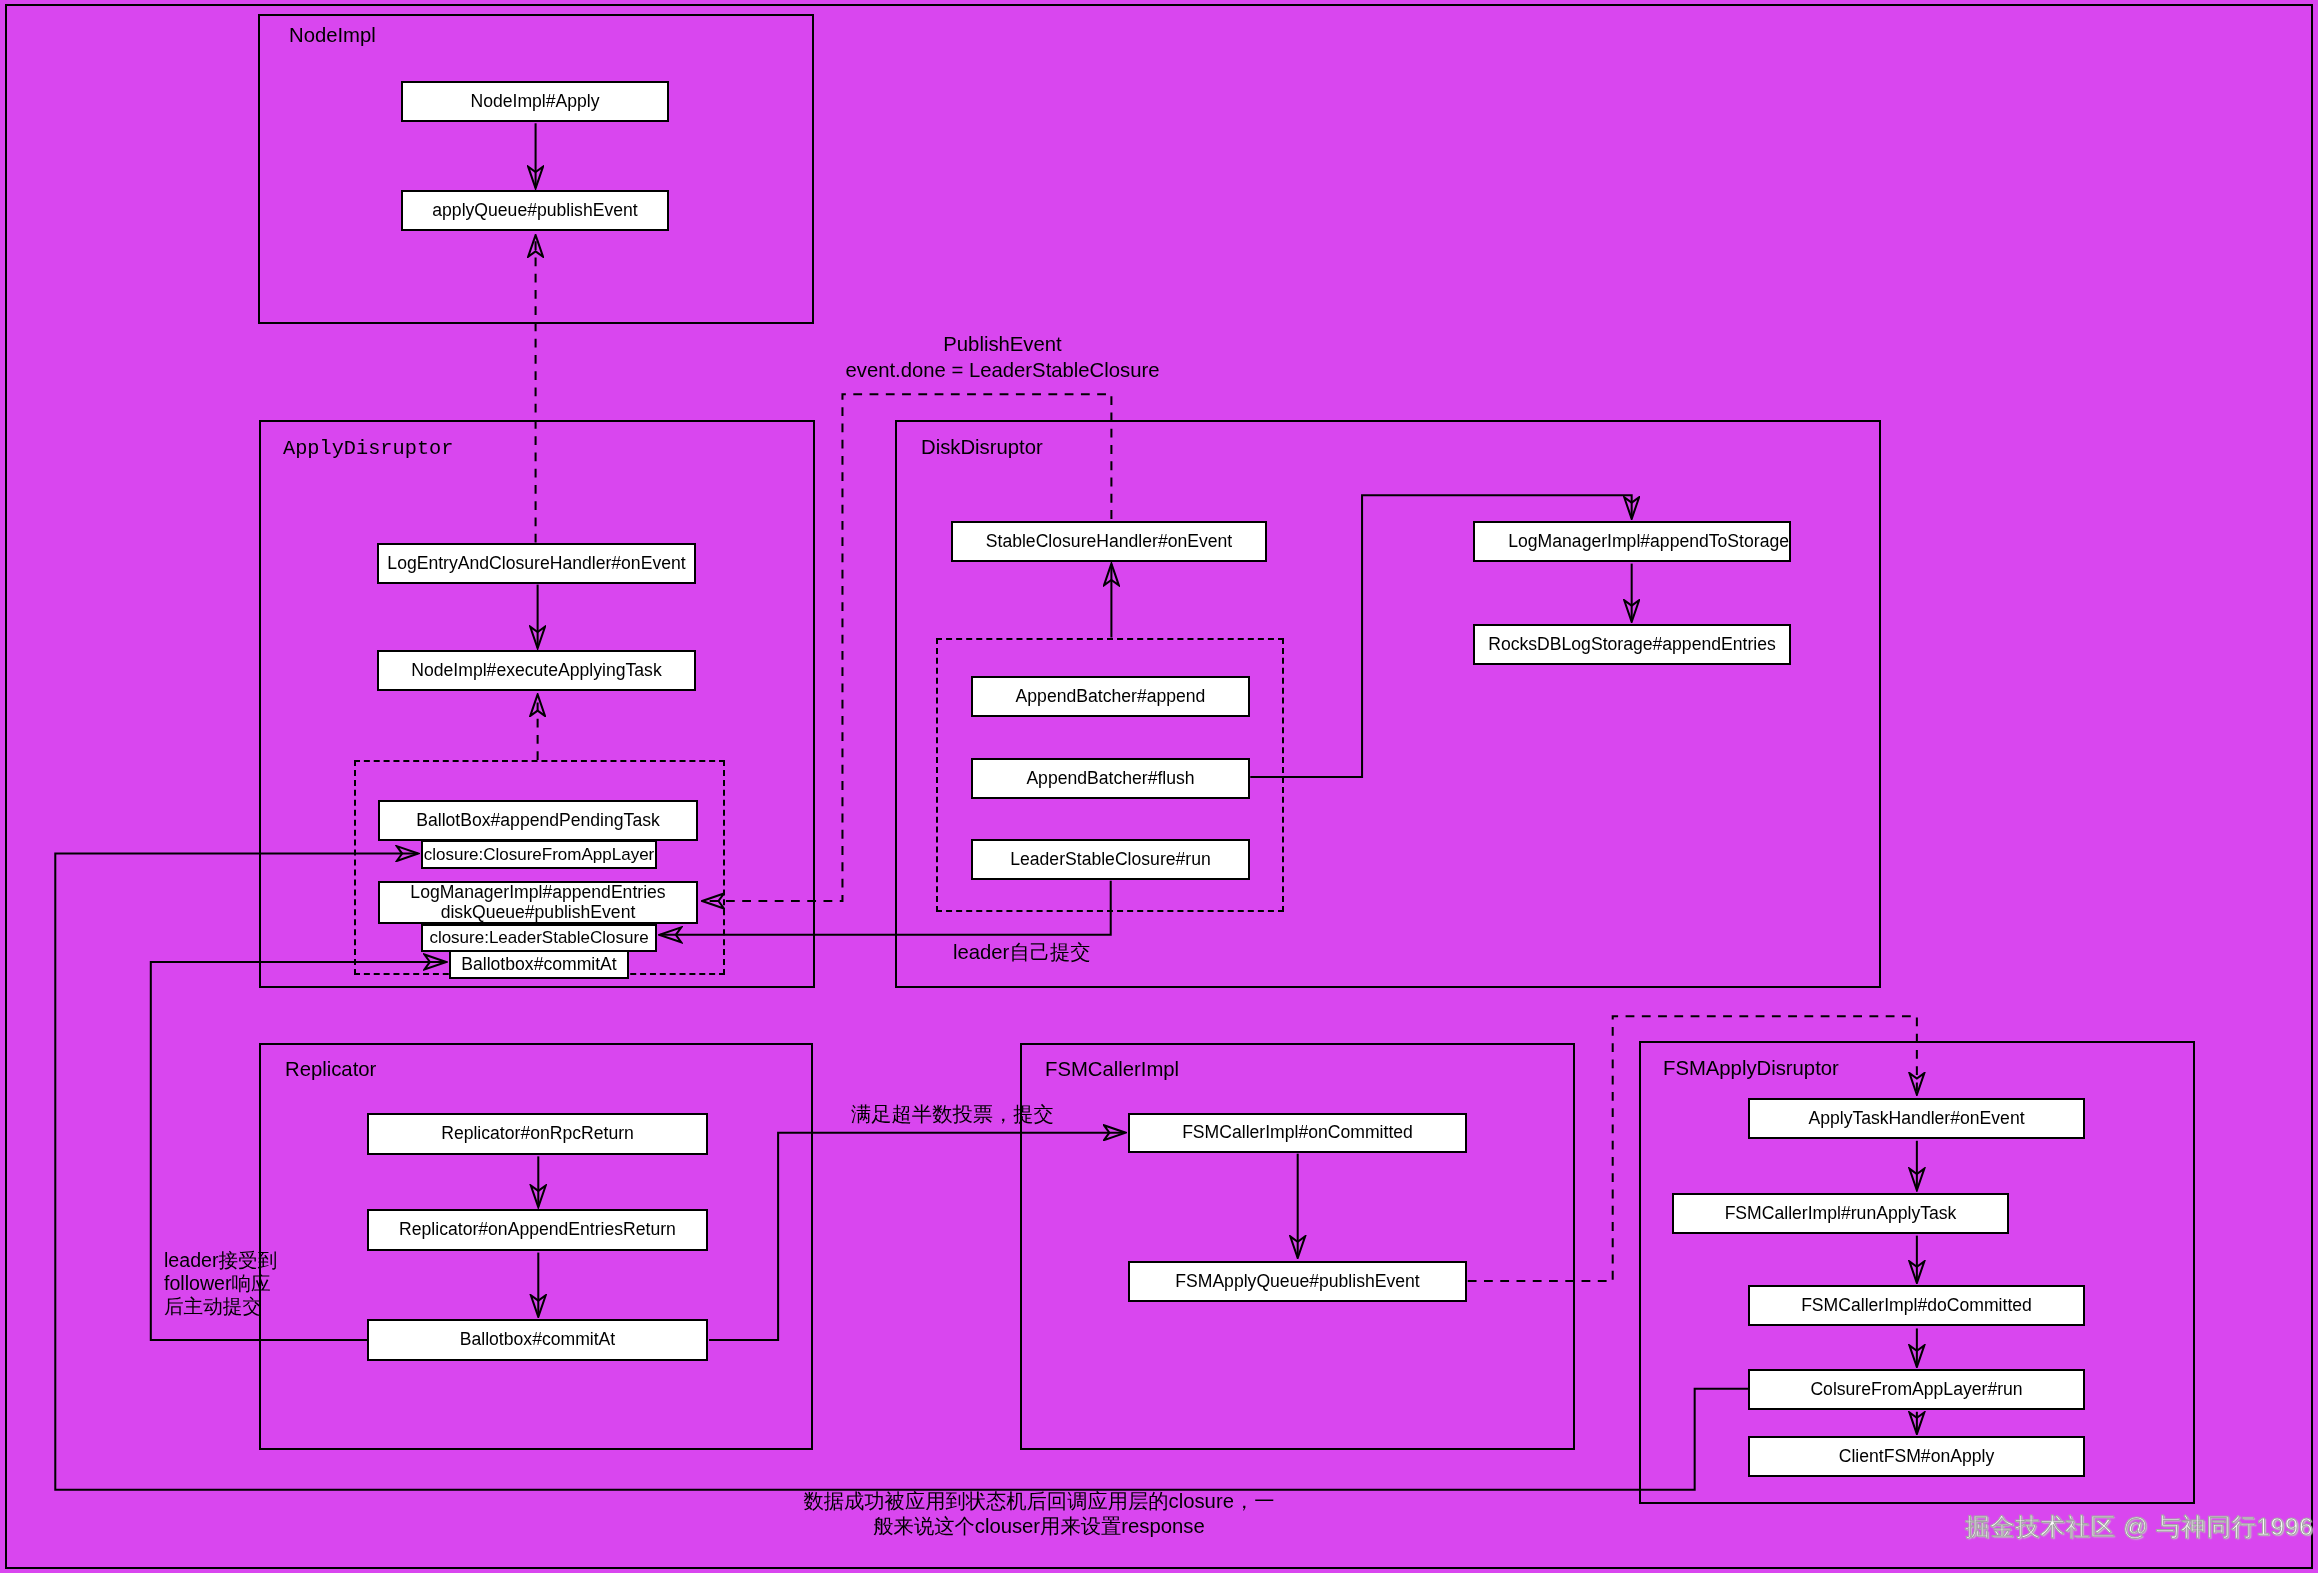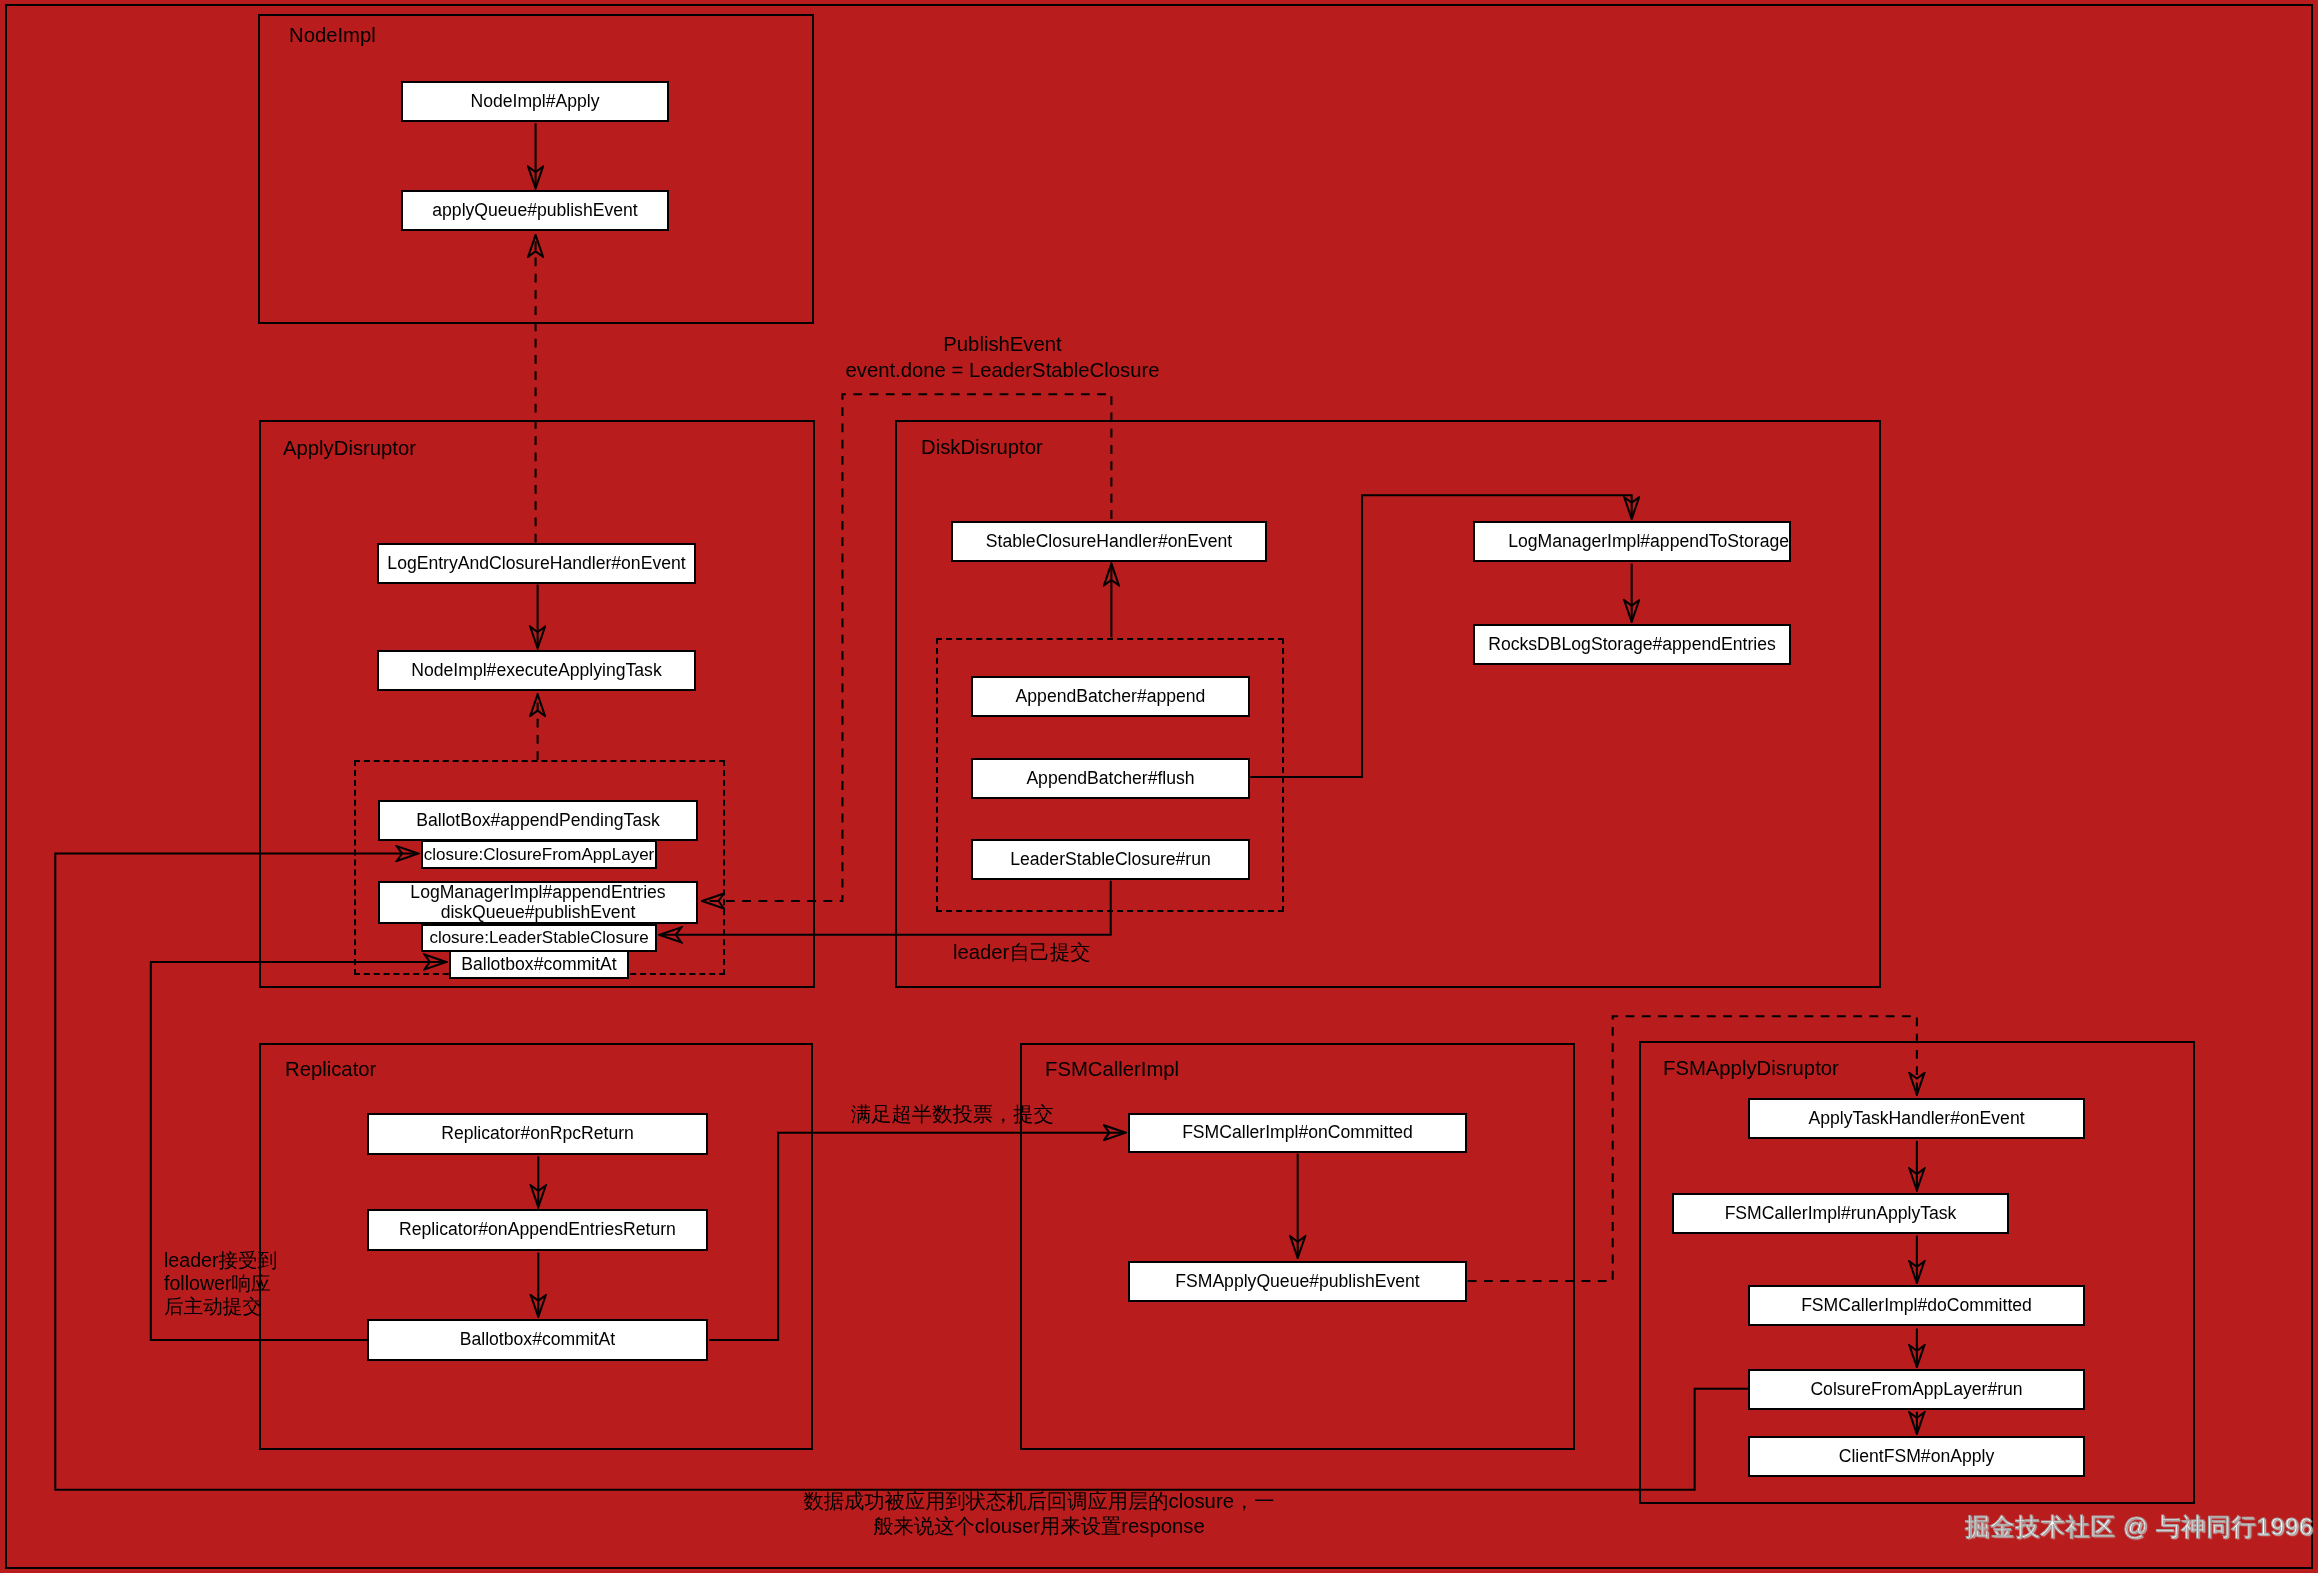--- a/index.html
+++ b/index.html
@@ -1,21 +1,21 @@
 <!DOCTYPE html>
 <html style="font-size:11px"><head>
 <meta charset="utf-8">
 <style>
   * { box-sizing: border-box; }
   html, body { margin: 0; padding: 0; background: #ffffff; }
   #canvas {
     position: relative;
     width: 2319px;
     height: 1573px;
-    background: #b91c1c;
+    background: #d946ef;
     font-family: "Liberation Sans", "DejaVu Sans", sans-serif;
     color: #000;
     overflow: hidden;
   }
   .frame {
     position: absolute;
     border: 2.7px solid #000;
     background: transparent;
   }
   .group {
@@ -79,21 +79,21 @@
 <body>
 
 <div id="canvas">
 
   <div class="frame" style="left:5.4px; top:4.1px; width:2308px; height:1565px;"></div>
 
   <div class="group" style="left:258px; top:13.6px; width:556px; height:310px;"></div>
   <span class="group-title" style="left:289px; top:24.4px;">NodeImpl</span>
 
   <div class="group" style="left:259px; top:420px; width:556px; height:568px;"></div>
-  <span class="group-title" style="left:283px; top:437px;">ApplyDisruptor</span>
+  <span class="group-title" style="left:283px; top:437px;font-family:Liberation Mono, monospace;">ApplyDisruptor</span>
 
   <div class="group" style="left:895px; top:420px; width:986px; height:568px;"></div>
   <span class="group-title" style="left:921px; top:436px;">DiskDisruptor</span>
 
   <div class="group" style="left:259px; top:1043px; width:554px; height:407px;"></div>
   <span class="group-title" style="left:285px; top:1058px;">Replicator</span>
 
   <div class="group" style="left:1020px; top:1043px; width:555px; height:407px;"></div>
   <span class="group-title" style="left:1045px; top:1058px;">FSMCallerImpl</span>
 

